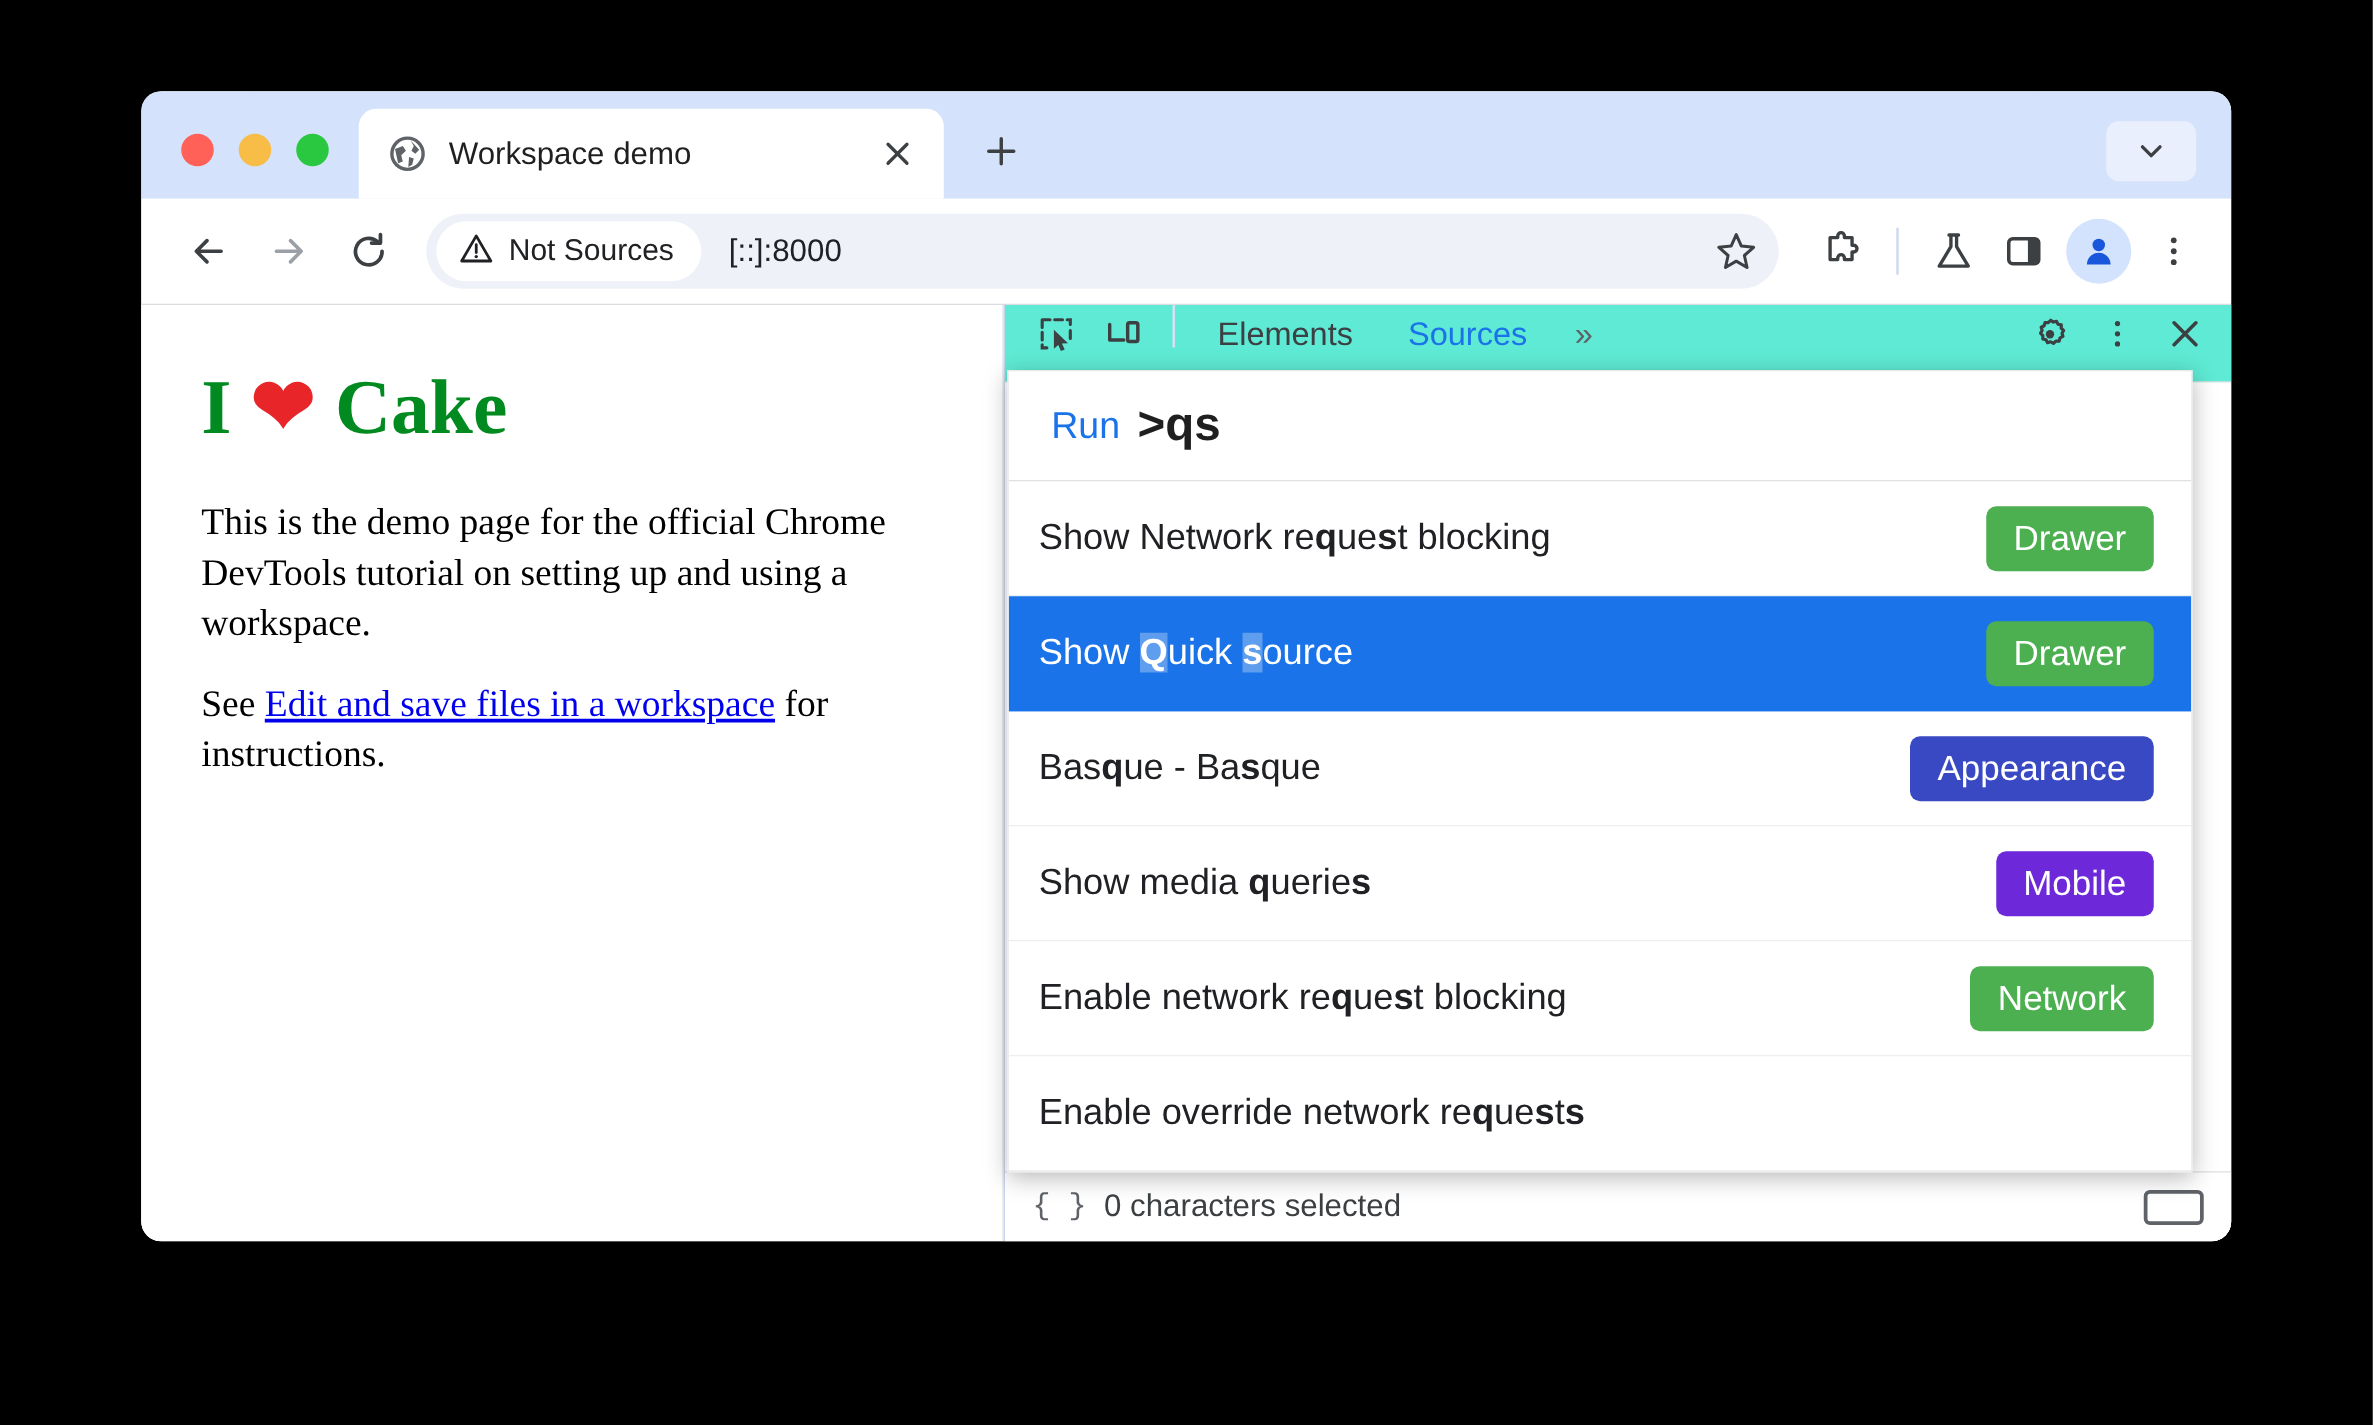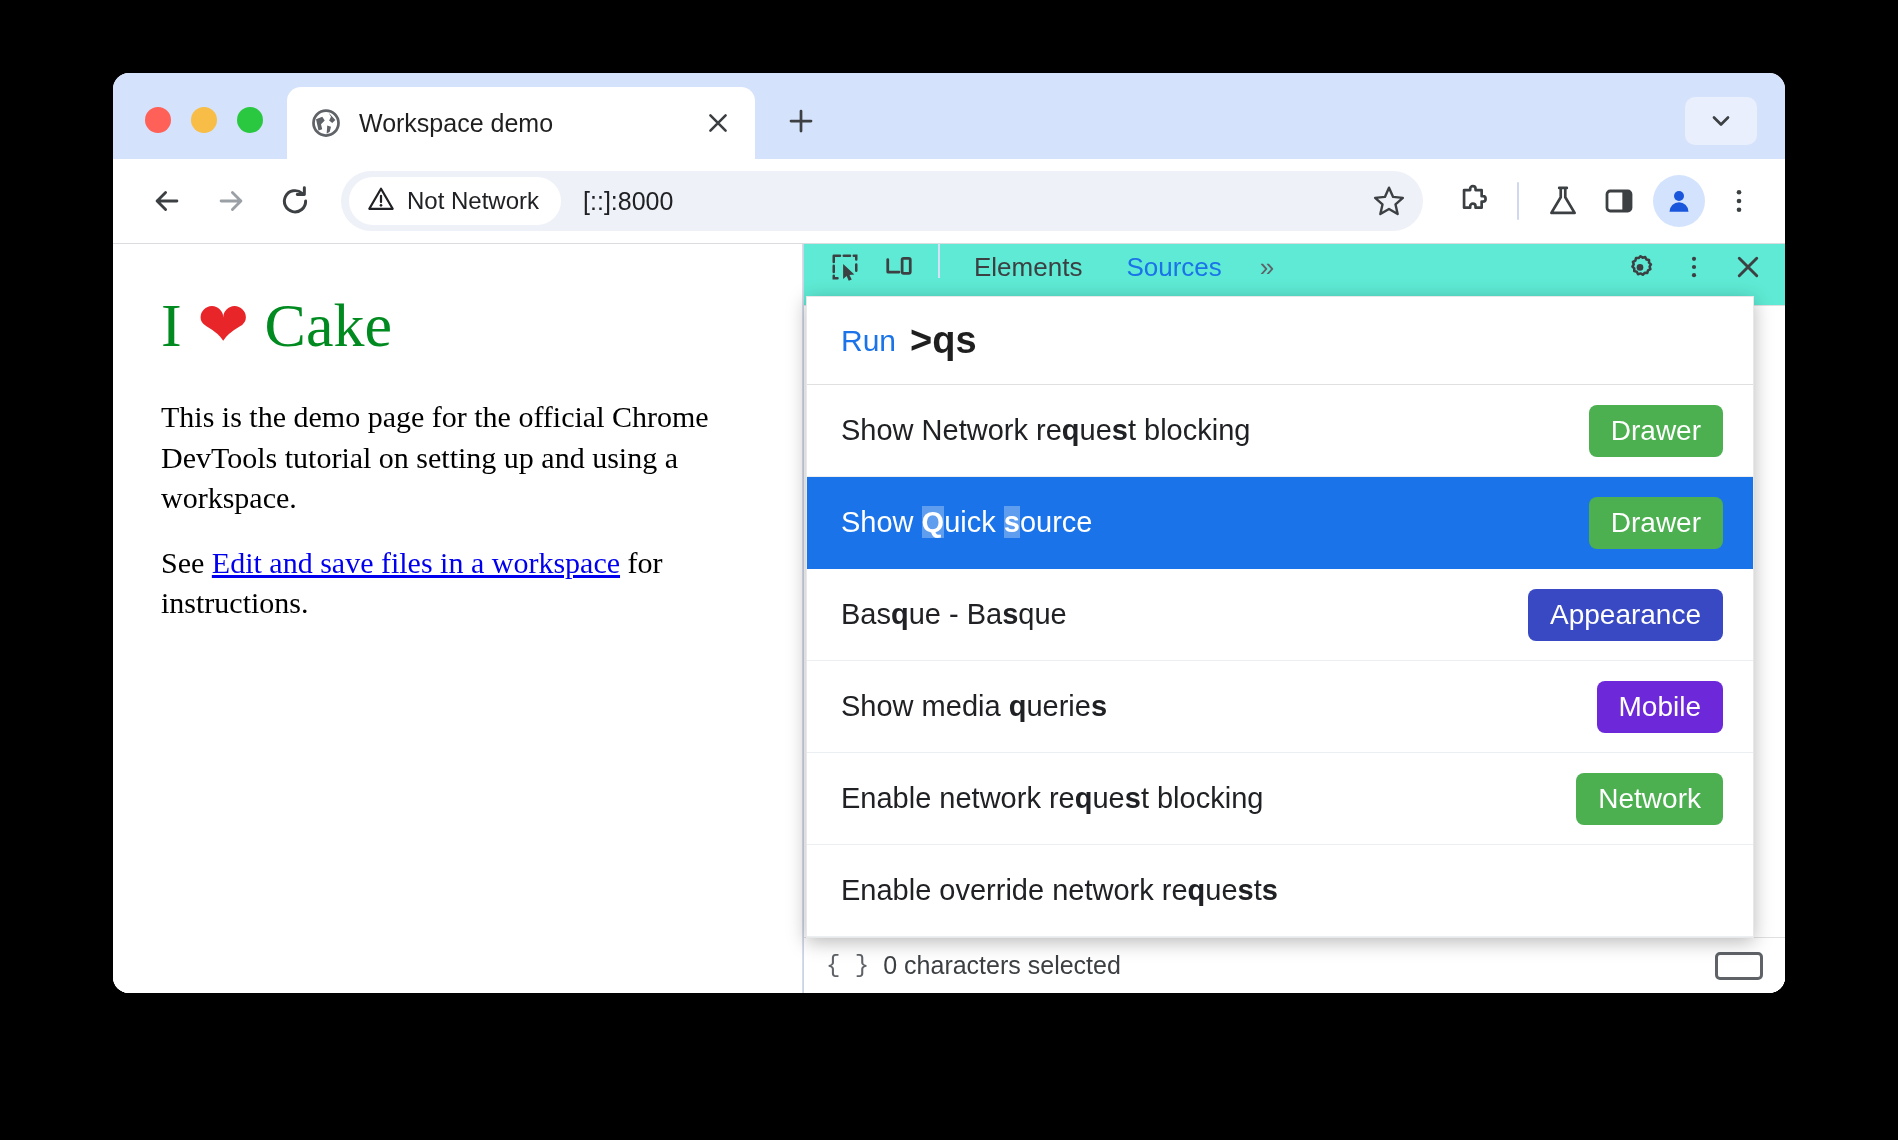--- a/index.html
+++ b/index.html
@@ -143,21 +143,21 @@
   
   #page {
     width: 690px;
     padding: 44px 48px 0 48px;
     background: #ffffff;
     font-family: "Liberation Serif", serif;
     border-right: 1px solid #dadce0;
   }
   #page h1 {
     font-size: 62px;
-    font-weight: normal;
+    font-weight: bold;
     color: #008a20;
     margin-bottom: 36px;
     white-space: nowrap;
   }
   #page h1 .heart { color: #e8262a; }
   #page p {
     font-size: 30px;
     line-height: 1.35;
     color: #000000;
     margin-bottom: 24px;
@@ -238,21 +238,21 @@
   #palette-input .run {
     font-size: 30px; color: #1a73e8;
     margin-right: 14px;
   }
   #palette-input .query {
     font-size: 38px; color: #1f1f1f; font-weight: bold;
   }
   .cmd-row {
     height: 92px;
     display: flex; align-items: center;
-    padding: 0 30px 0 34px;
+    padding: 0 30px 0 24px;
     border-bottom: 1px solid #eceff1;
     gap: 16px;
   }
   .cmd-row .cmd-title {
     flex: 1;
     font-size: 29px; color: #202124;
     white-space: nowrap; overflow: hidden;
   }
   .cmd-row .cmd-title b { font-weight: bold; }
   .cmd-row.selected {
@@ -337,21 +337,21 @@
 
     <div id="omnibox">
       <div id="secure-pill">
         <span>
           <svg width="28" height="28" viewBox="0 0 24 24">
             <path d="M12 3.2 L22 20.4 L2 20.4 Z" fill="none" stroke="#202124" stroke-width="1.9" stroke-linejoin="round"></path>
             <path d="M12 9.2 L12 14.6" stroke="#202124" stroke-width="1.9" stroke-linecap="round"></path>
             <circle cx="12" cy="17.4" r="1.15" fill="#202124"></circle>
           </svg>
         </span>
-        <span class="lbl">Not Network</span>
+        <span class="lbl">Not Sources</span>
       </div>
       <span id="url">[::]:8000</span>
       <span id="star">
         <svg width="34" height="34" viewBox="0 0 24 24">
           <path d="M12 2.6 L14.9 9.1 L21.8 9.8 L16.6 14.4 L18.1 21.2 L12 17.6 L5.9 21.2 L7.4 14.4 L2.2 9.8 L9.1 9.1 Z" fill="none" stroke="#3c4043" stroke-width="1.7" stroke-linejoin="round"></path>
         </svg>
       </span>
     </div>
 
     <div class="tbicon">

